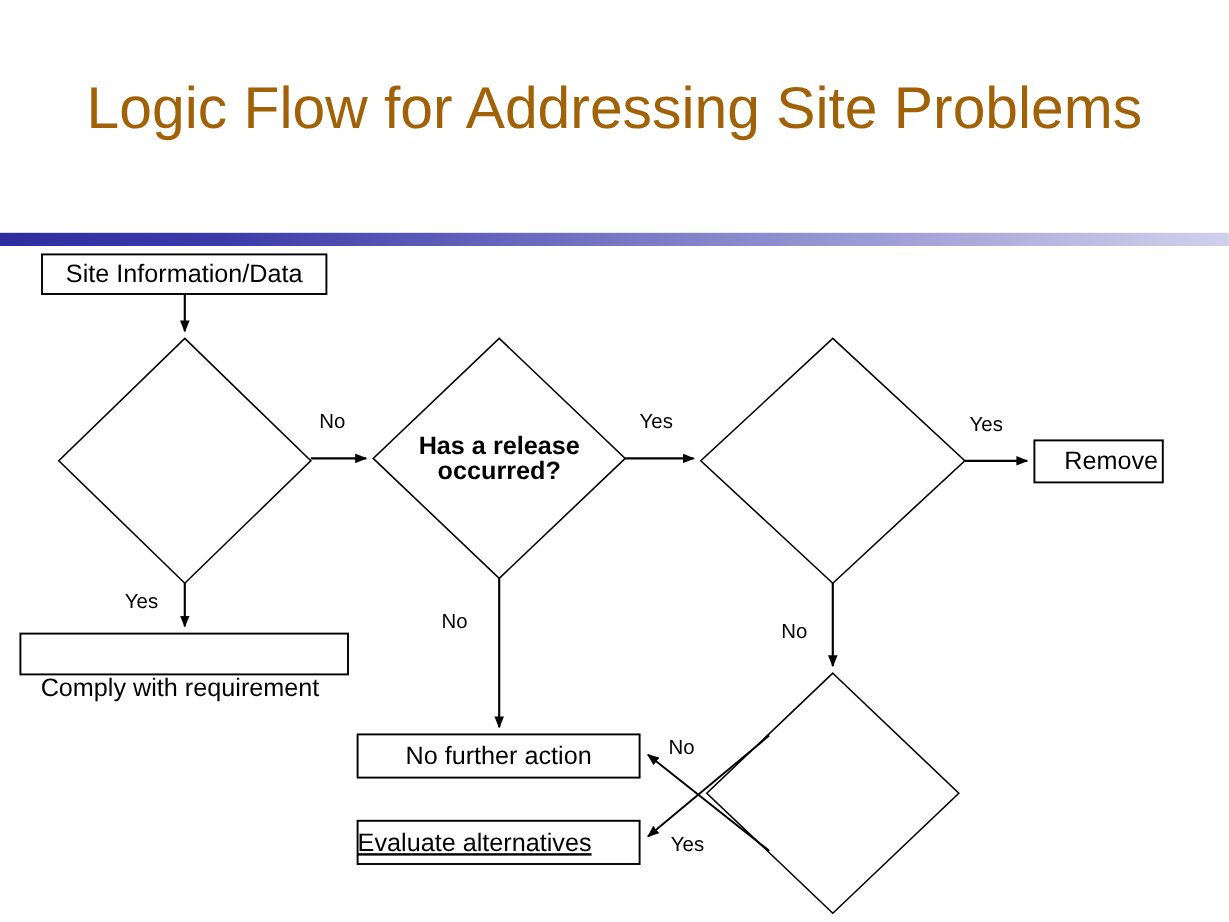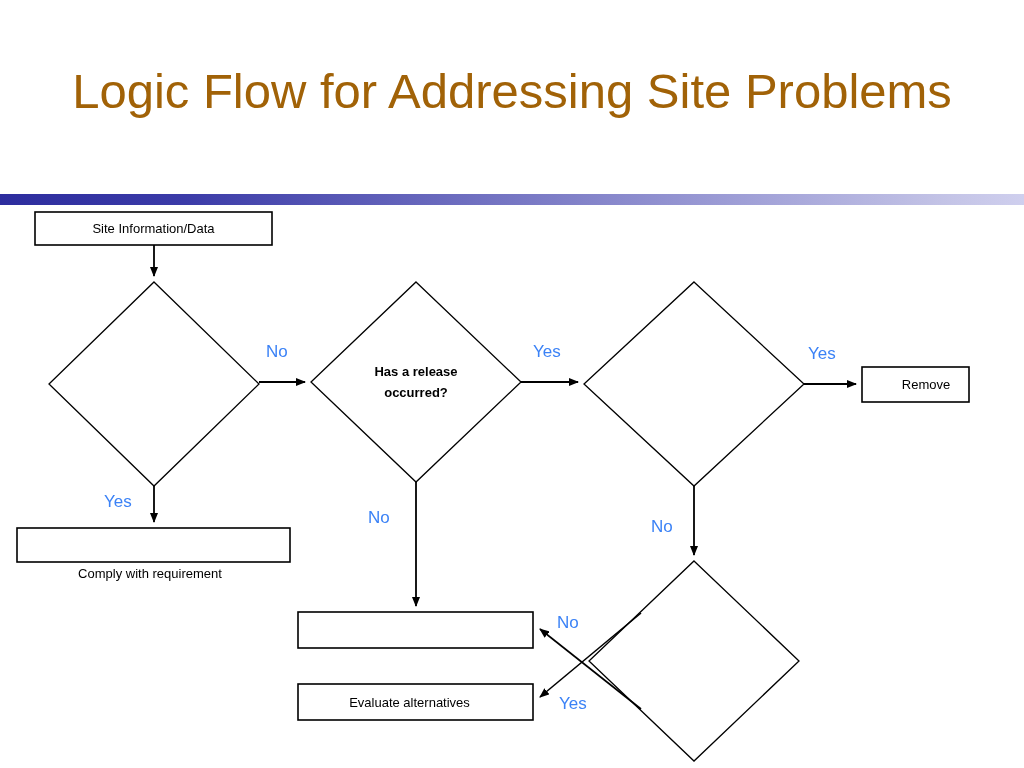--- a/index.html
+++ b/index.html
@@ -57,39 +57,39 @@
     width: 1024px;
     height: 768px;
   }
   #flow-canvas svg { display: block; }
 
   
   .node-text {
     position: absolute;
     color: #000000;
     font-family: "Liberation Sans", sans-serif;
-    font-size: 13px;
+    font-size: 21px;
     line-height: 21px;
     text-align: center;
     white-space: pre-line;
     pointer-events: none;
   }
   .box-text {
     display: flex;
     align-items: center;
     justify-content: center;
   }
   .diamond-text {
     display: flex;
     align-items: center;
     justify-content: center;
   }
   .edge-label {
     position: absolute;
-    color: #3b82f6;
+    color: #000000;
     font-family: "Liberation Sans", sans-serif;
     font-size: 17px;
     line-height: 20px;
     white-space: nowrap;
   }
 
   
   .hit {
     position: absolute;
     background: transparent;
@@ -161,23 +161,24 @@
   <div class="hit" style="left:311px; top:282px; width:210px; height:200px;"></div>
   <div class="node-text diamond-text" style="left:316px; top:350px; width:200px; height:64px;font-weight:bold;">Has a release
 occurred?</div>
 
   <div class="hit" style="left:584px; top:282px; width:220px; height:204px;"></div>
 
   <div class="hit" style="left:862px; top:367px; width:107px; height:35px;"></div>
   <div class="node-text box-text" style="left:862px; top:367px; width:128px; height:35px;">Remove</div>
 
   <div class="hit" style="left:298px; top:612px; width:235px; height:36px;"></div>
+  <div class="node-text box-text" style="left:298px; top:612px; width:235px; height:36px;">No further action</div>
 
   <div class="hit" style="left:298px; top:684px; width:235px; height:36px;"></div>
-  <div class="node-text box-text" style="left:312px; top:684px; width:195px; height:36px;">Evaluate alternatives</div>
+  <div class="node-text box-text" style="left:298px; top:684px; width:195px; height:36px;text-decoration:underline;">Evaluate alternatives</div>
 
   <div class="hit" style="left:589px; top:561px; width:210px; height:200px;"></div>
 
   <div class="edge-label" style="left:266px; top:342px;">No</div>
 
   <div class="edge-label" style="left:104px; top:492px;">Yes</div>
 
   <div class="edge-label" style="left:533px; top:342px;">Yes</div>
 
   <div class="edge-label" style="left:368px; top:508px;">No</div>

